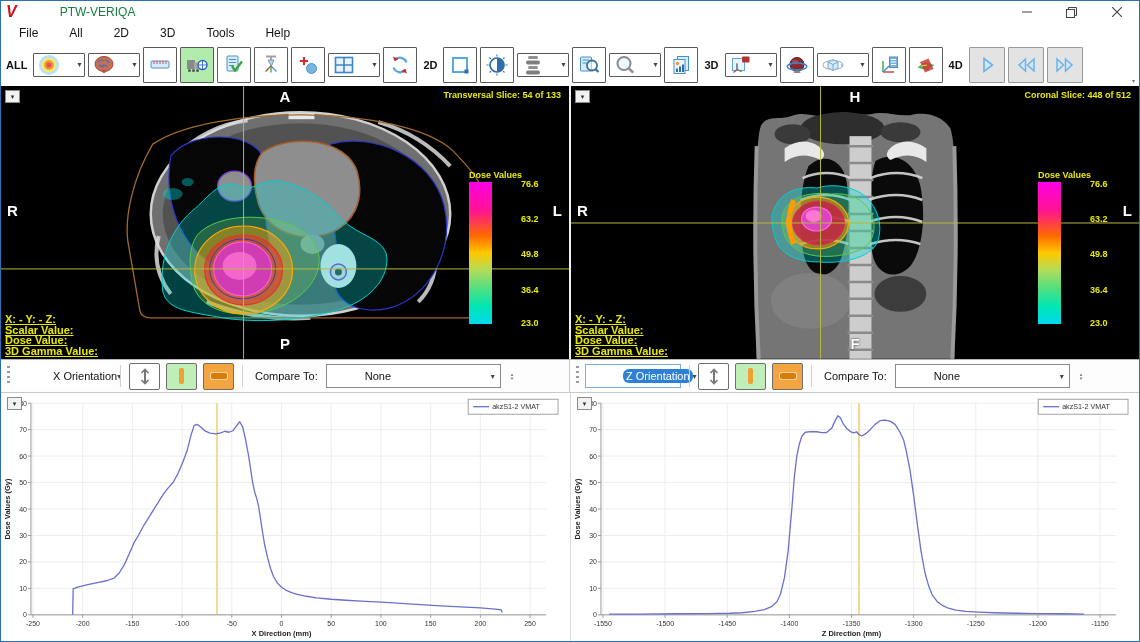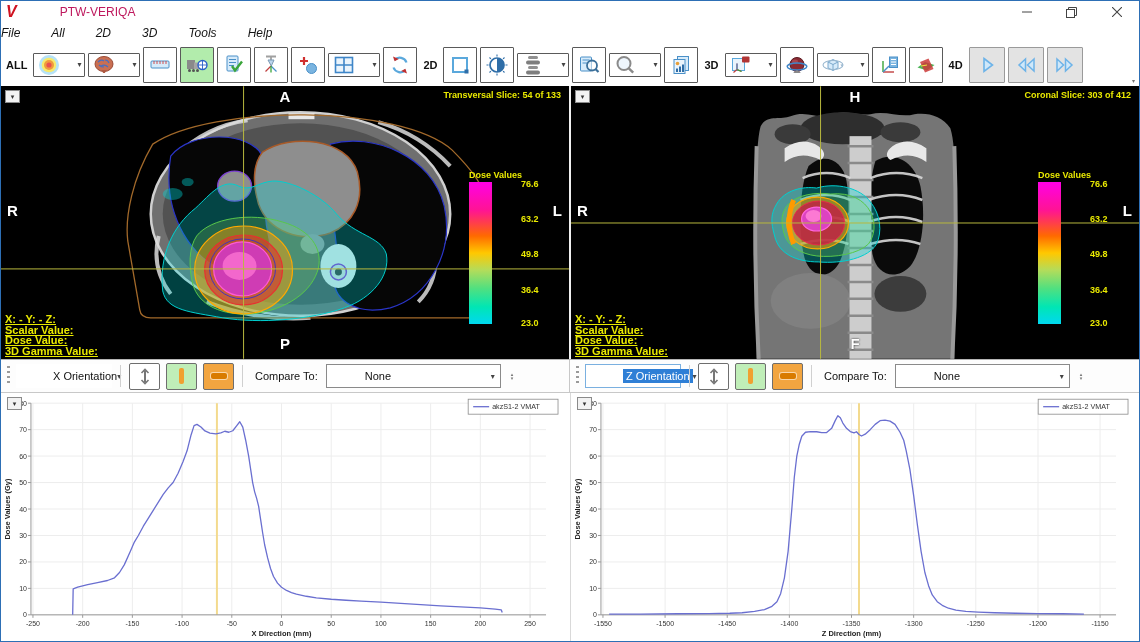--- a/index.html
+++ b/index.html
@@ -1,24 +1,24 @@
 <!DOCTYPE html>
 <html><head>
 <meta charset="utf-8">
 <style>
   html,body{margin:0;padding:0;background:#888;}
   .app{position:relative;width:1140px;height:642px;background:#fff;font-family:"Liberation Sans",sans-serif;overflow:hidden;border:1px solid #2d6fb5;box-sizing:border-box;}
   
   .titlebar{height:22px;display:flex;align-items:center;background:#fff;}
   .logo-v{color:#cf1220;font-weight:bold;font-style:italic;font-size:16px;margin-left:5px;line-height:16px;}
-  .title-text{font-size:12px;color:#be185d;margin-left:7px;padding-left:36px;}
+  .title-text{font-size:12px;color:#15803d;margin-left:7px;padding-left:36px;}
   .win-controls{margin-left:auto;display:flex;height:100%;}
   .win-btn{width:45px;height:22px;display:flex;align-items:center;justify-content:center;background:none;border:none;padding:0;color:#444;}
   
-  .menubar{height:20px;display:flex;align-items:center;gap:31px;background:#fff;font-style:italic;}
+  .menubar{height:20px;display:flex;align-items:center;padding-left:18px;gap:31px;background:#fff;}
   .menu-item{font-size:12px;color:#141414;}
   
   .toolbar{height:43px;display:flex;align-items:center;padding:0 2px;gap:3px;background:#fff;}
   .tb-label{font-size:11px;font-weight:bold;color:#111;padding:0 3px;}
   .tbtn{height:36px;width:34px;background:#fff;border:1px solid #5a5a5a;border-radius:1px;display:flex;align-items:center;justify-content:center;padding:0;box-sizing:border-box;}
   .tbtn.combo{width:52px;justify-content:space-between;padding:0 3px;}
   .tbtn.green-bg{background:#b2ecac;}
   .tbtn.disabled{background:#e3e3e3;border-color:#9a9a9a;width:36px;}
   .tbtn .caret{font-size:8px;color:#333;}
   .tb-overflow{margin-left:auto;display:flex;flex-direction:column;align-self:flex-end;font-size:6px;line-height:5px;color:#777;padding:0 2px 2px 0;}
@@ -44,21 +44,21 @@
   
   .ctrlrow{height:34px;display:flex;border-top:1px solid #b5b5b5;border-bottom:1px solid #c8c8c8;background:#fdfdfd;box-sizing:border-box;}
   .ctrl-half{width:570px;display:flex;align-items:center;gap:6px;padding-left:6px;box-sizing:border-box;}
   .ctrl-half.first{border-right:1px solid #c8c8c8;}
   .grip{width:3px;height:20px;background:repeating-linear-gradient(to bottom,#9a9a9a 0 2px,transparent 2px 5px);}
   .combo{display:flex;align-items:center;height:24px;box-sizing:border-box;background:#fff;}
   .combo .combo-text{font-size:11px;color:#111;white-space:nowrap;margin-left:33px;}
   .combo .caret{font-size:8px;color:#444;}
   .combo-flat{width:96px;justify-content:space-between;padding:0 4px;}
   .combo-flat.selected{border:1px solid #7ab0e0;}
-  .combo-flat.selected .combo-text{background:#2e7fd6;color:#fff;padding:1px 3px;}
+  .combo-flat.selected .combo-text{background:#2e7fd6;color:#fff;padding:1px 3px;border-radius:6px;}
   .vsep{width:1px;height:22px;background:#d0d0d0;margin:0 2px;}
   .pbtn{width:31px;height:27px;border:1px solid #6e6e6e;background:#fff;border-radius:2px;display:flex;align-items:center;justify-content:center;padding:0;box-sizing:border-box;}
   .pbtn.green{background:#c0eeb8;}
   .pbtn.orange{background:#f2a540;}
   .bar-v{width:5px;height:16px;background:#f0a030;border-radius:2px;}
   .bar-h{width:16px;height:6px;background:#d97b00;border-radius:2px;box-shadow:0 0 0 1px rgba(255,255,255,.55);}
   .lbl{font-size:11px;color:#111;margin-left:4px;}
   .combo-boxed{width:175px;border:1px solid #8a8a8a;justify-content:space-between;padding:0 5px;margin-left:2px;}
   .mini-spin{display:flex;flex-direction:column;font-size:5px;color:#777;line-height:4.5px;margin-left:4px;}
   
@@ -394,21 +394,21 @@
         <path d="M216,120 C226,108 246,106 260,108 C280,106 294,114 300,126 C306,138 304,150 298,158 C288,168 264,172 246,170 C230,168 216,160 213,146 C210,134 211,128 216,120 Z" fill="rgba(140,220,90,0.22)" stroke="#58c84a" stroke-width="1"></path>
         <ellipse cx="247" cy="137" rx="31" ry="26" fill="rgba(255,160,0,0.5)" stroke="#ffaa00" stroke-width="1.2"></ellipse>
         <path d="M223,114 q-9,22 0,44" stroke="#ff9a00" stroke-width="5" fill="none"></path>
         <ellipse cx="248" cy="137" rx="26" ry="22" fill="rgba(195,25,70,0.78)" stroke="#e82848" stroke-width="1"></ellipse>
         <ellipse cx="246" cy="133" rx="15" ry="12" fill="#dc43c0" stroke="#ff66dd" stroke-width="1.2"></ellipse>
         <ellipse cx="243" cy="130" rx="8" ry="6" fill="#ff80d5" opacity="0.9"></ellipse>
         <line x1="250" y1="0" x2="250" y2="273" stroke="#b9b93e" stroke-width="1"></line>
         <line x1="0" y1="137" x2="570" y2="137" stroke="#b9b93e" stroke-width="1"></line>
       </svg>
       <button class="mini-dd">▾</button>
-      <div class="slice-info">Coronal Slice: 303 of 412</div>
+      <div class="slice-info">Coronal Slice: 448 of 512</div>
       <div class="orient or-top">H</div>
       <div class="orient or-bottom">F</div>
       <div class="orient or-left">R</div>
       <div class="orient or-right">L</div>
       <div class="colorbar" style="left:467px">
         <div class="cb-title">Dose Values</div>
         <div class="cb-row">
           <div class="cb-bar"></div>
           <div class="cb-labels">
             <span style="top:-3px">76.6</span>

